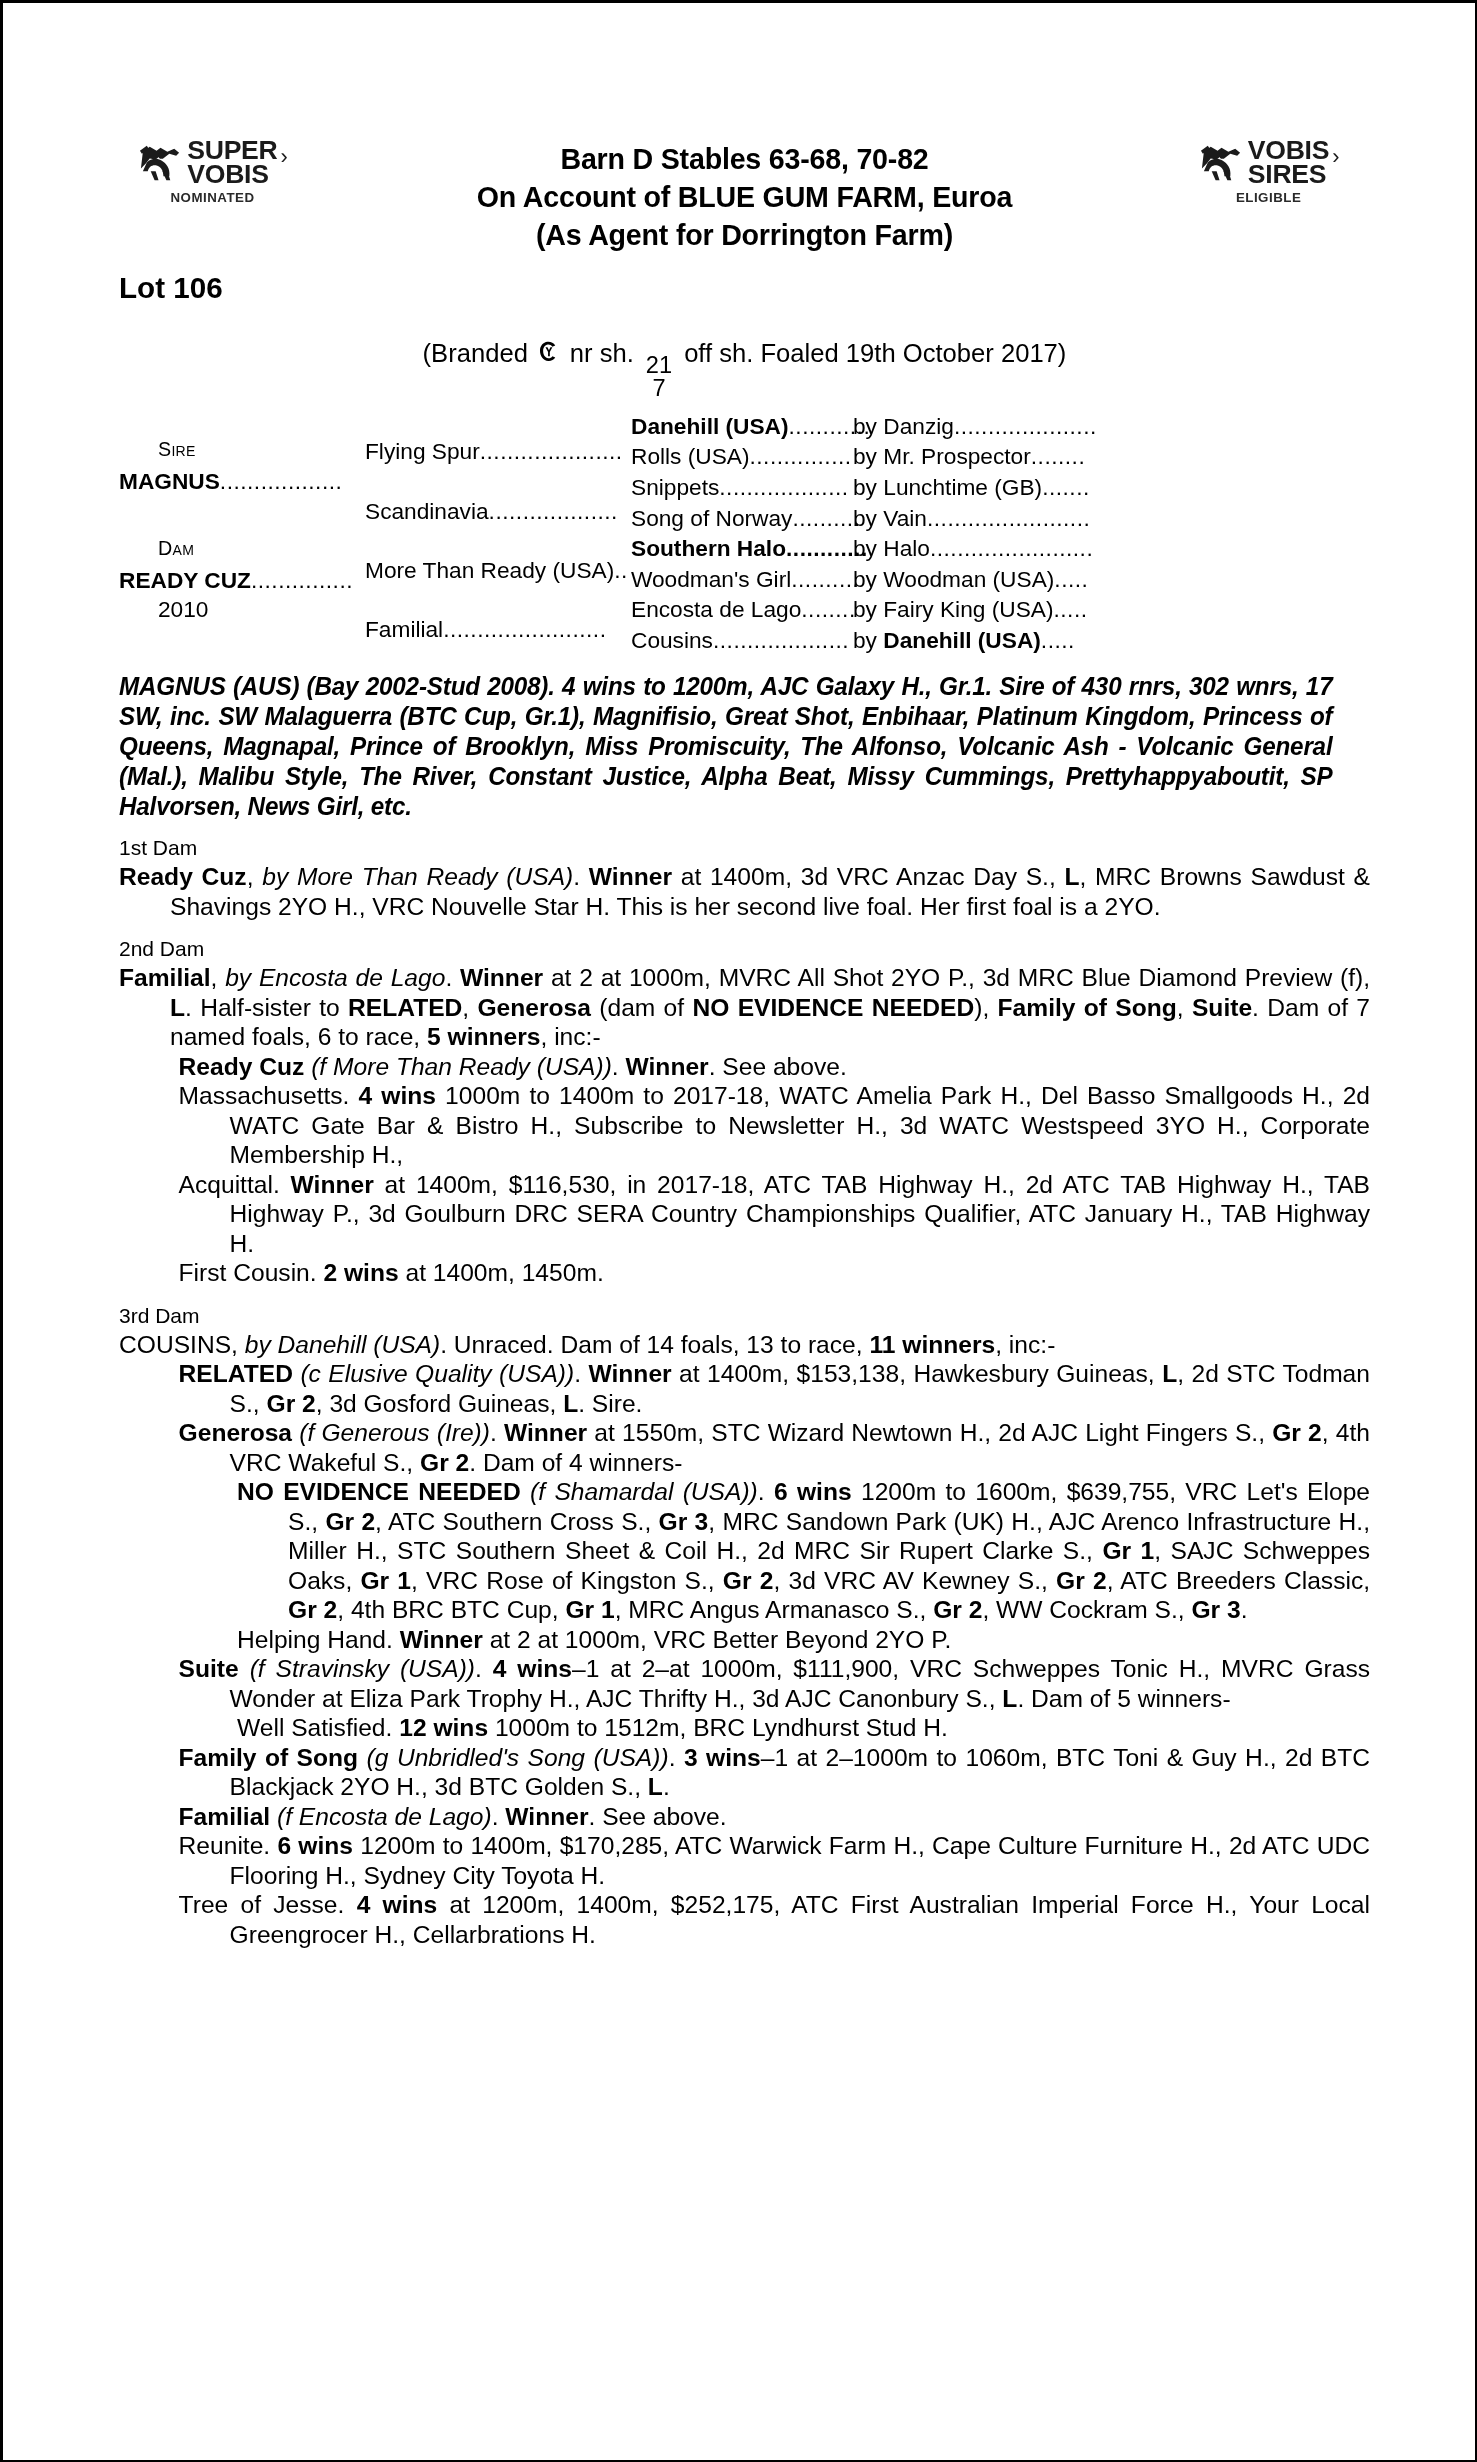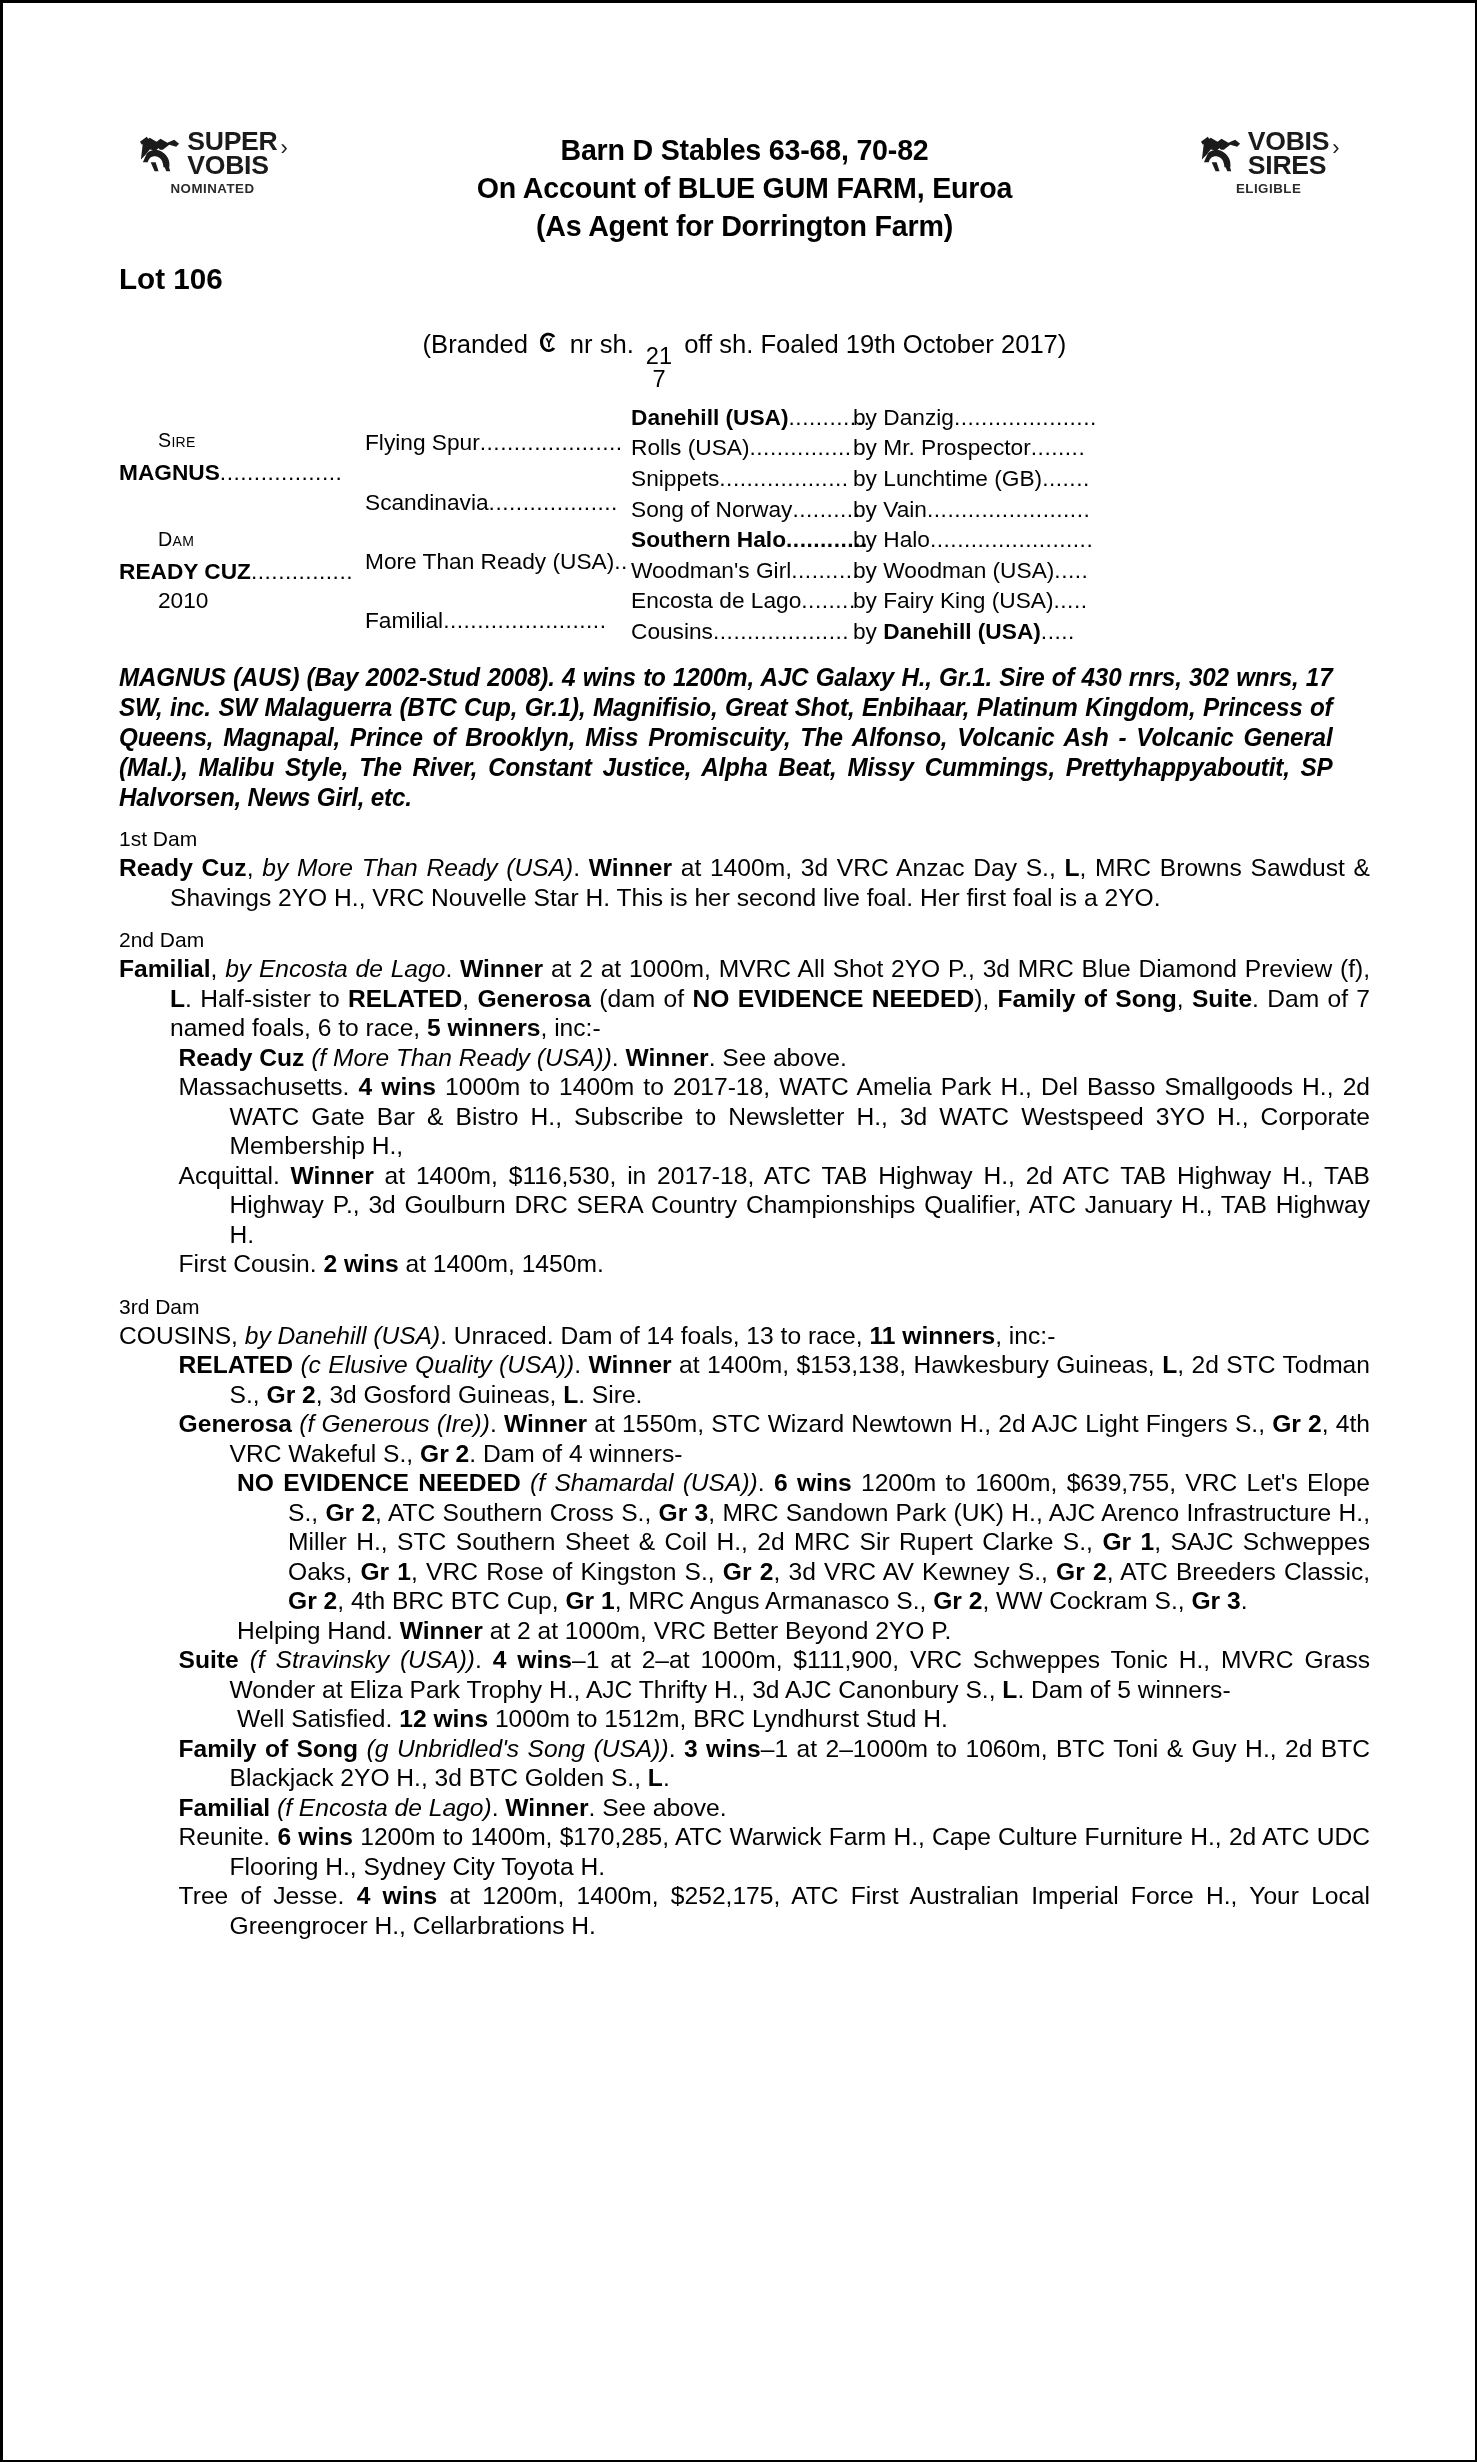--- a/index.html
+++ b/index.html
@@ -21,21 +21,21 @@
     border-left: 3px solid #000;
     border-right: 3px solid #000;
     border-bottom: 3px solid #000;
     margin: 0;
     overflow: hidden;
   }
   
   #content {
     position: absolute;
     left: 116px;
-    top: 126px;
+    top: 135px;
     width: 1251px;
   }
 
   
   .logo-row {
     position: relative;
     height: 123px;
   }
   .logo {
     position: absolute;

